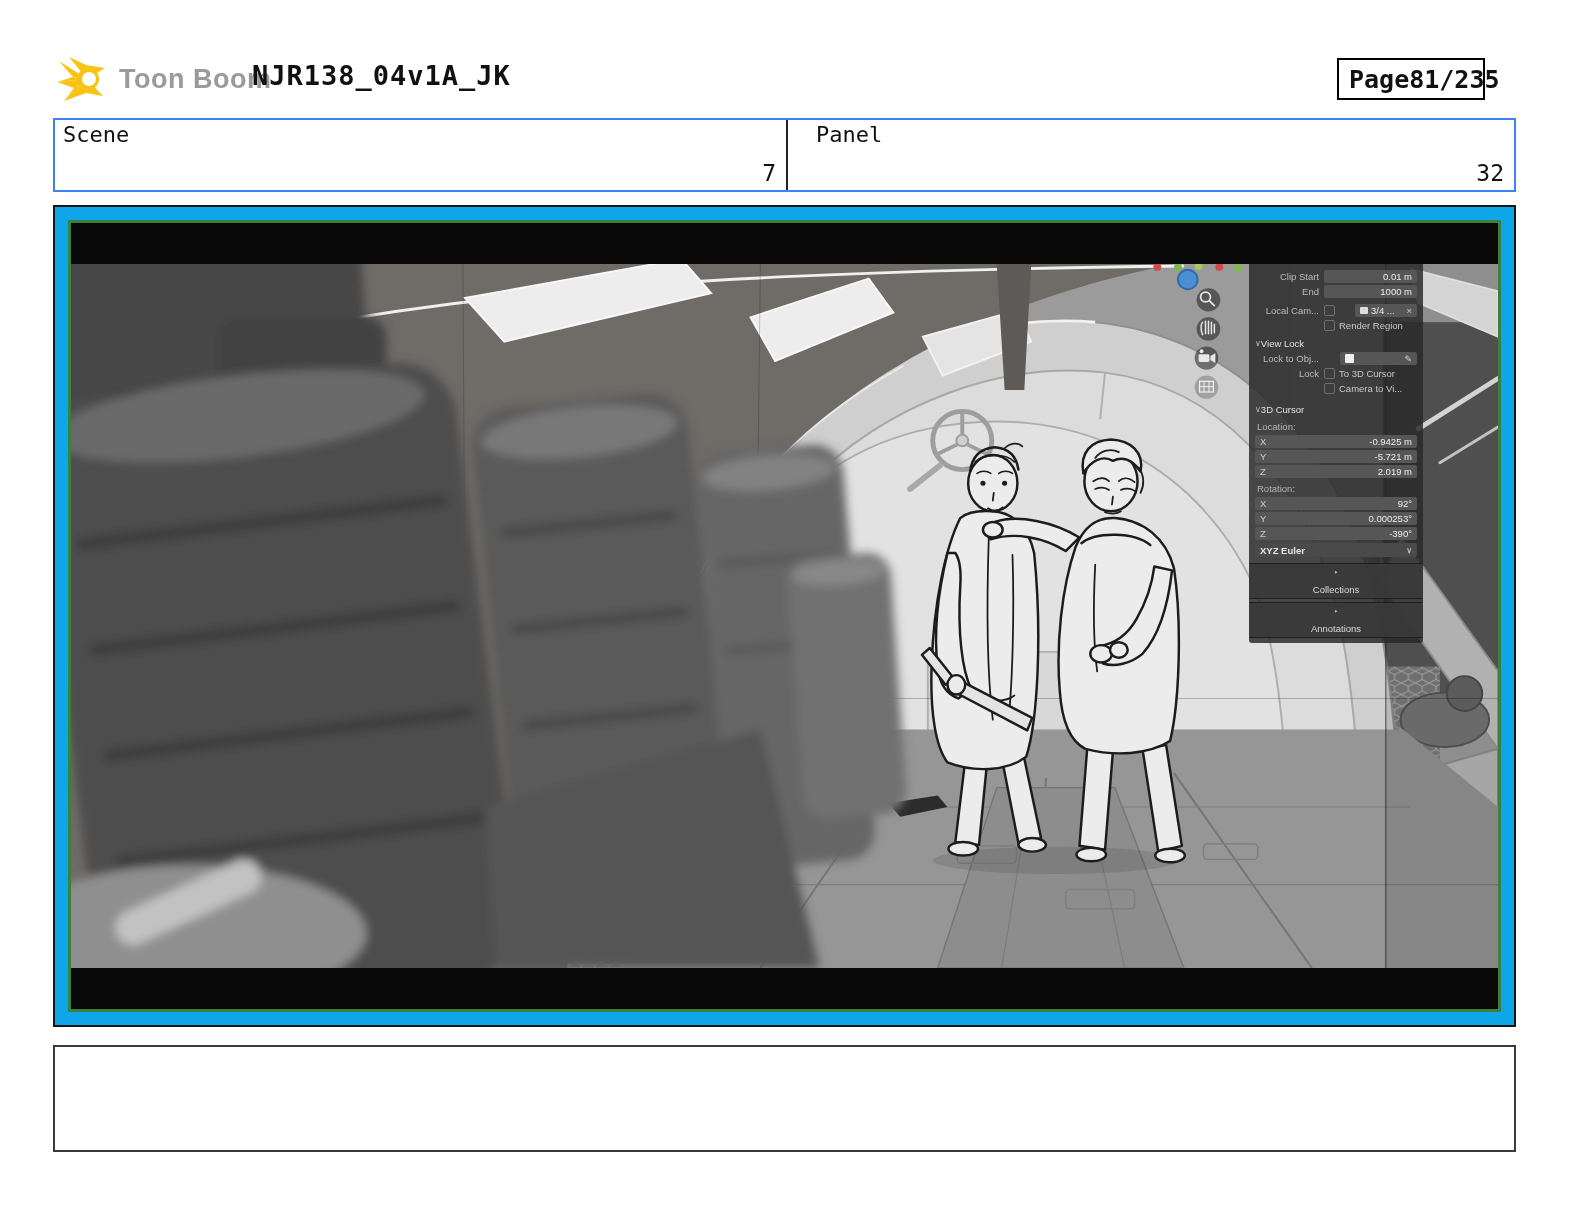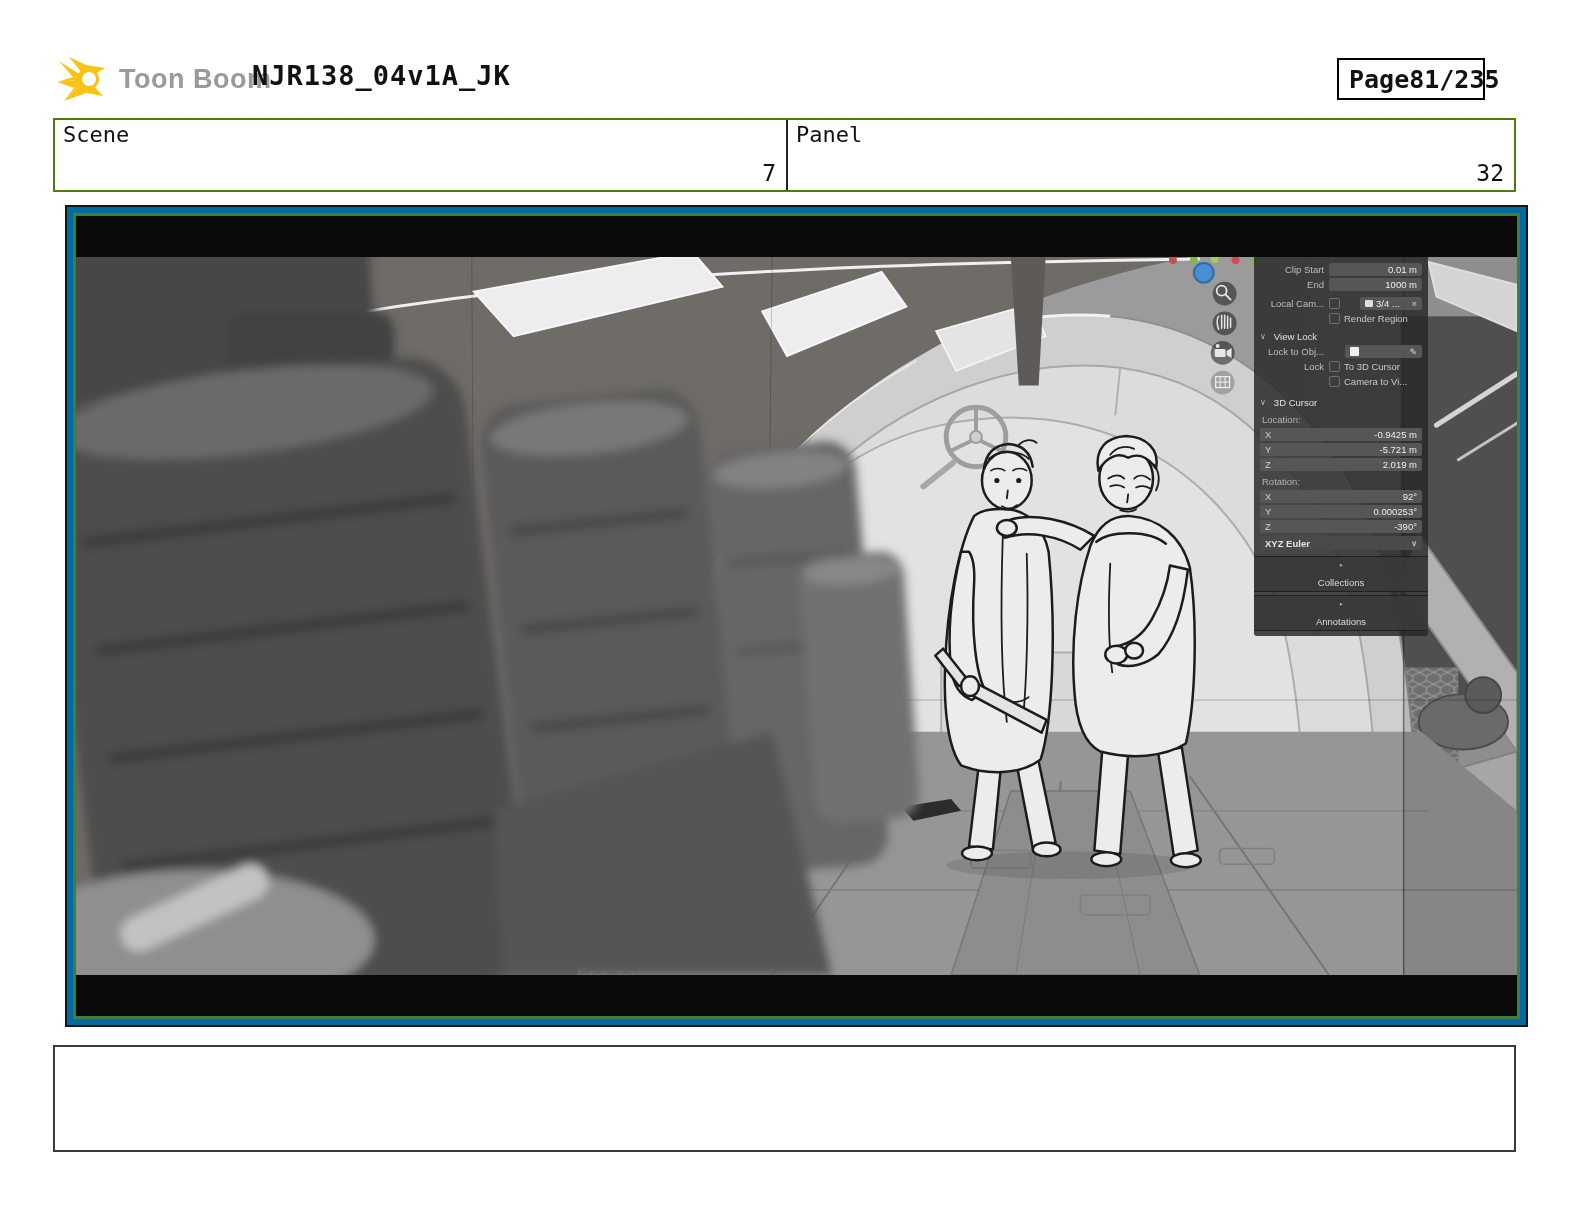--- a/index.html
+++ b/index.html
@@ -14,54 +14,54 @@
   .logo-text{font-size:27px;font-weight:800;color:#9a9a9a;letter-spacing:.5px;}
   .doc-title{position:absolute;left:252px;top:60px;font-size:27px;font-weight:bold;letter-spacing:1px;}
   .page-box{
     position:absolute;left:1337px;top:58px;width:148px;height:42px;border:2px solid #000;
     box-sizing:border-box;display:flex;align-items:center;justify-content:space-between;
     padding:0 10px;font-size:25px;font-weight:bold;
   }
 
   
   .info-row{
-    position:absolute;left:53px;top:118px;width:1463px;height:74px;border:2px solid #4d7c0f;
-    box-sizing:border-box;display:flex;
+    position:absolute;left:53px;top:118px;width:1463px;height:74px;border:2px solid #3b82f6;
+    box-sizing:border-box;display:flex;gap:20px;
   }
   .info-cell{position:relative;height:100%;box-sizing:border-box;}
   .info-cell.left{width:733px;border-right:2px solid #222;}
   .info-cell.right{flex:1;}
   .info-label{position:absolute;left:8px;top:2px;font-size:22px;}
   .info-num{position:absolute;right:10px;bottom:4px;font-size:23px;}
 
   
   .board{
-    position:absolute;left:65px;top:205px;width:1463px;height:822px;
-    border:2px solid #161616;box-sizing:border-box;background:#0369a1;padding:6px;
+    position:absolute;left:53px;top:205px;width:1463px;height:822px;
+    border:2px solid #161616;box-sizing:border-box;background:#0ea5e9;padding:13px;
   }
   .frame{
     width:100%;height:100%;box-sizing:border-box;border:3px solid #3c8040;background:#000;
     display:flex;flex-direction:column;
   }
   .bar{height:41px;background:#0a0a0a;flex:none;}
   .shot{position:relative;flex:1;background:#9b9b9b;overflow:hidden;}
   .shot svg{display:block;width:100%;height:100%;}
 
   
   .bpanel{
     position:absolute;left:1178px;top:0;width:174px;box-sizing:border-box;
     background:rgba(40,40,40,0.84);color:#c9c9c9;font-size:9.5px;line-height:13px;
     padding:4px 6px 5px 6px;border-radius:0 0 3px 3px;
   }
   .bp-row{display:flex;align-items:center;margin:2px 0;}
   .bp-label{width:64px;text-align:right;color:#bdbdbd;padding-right:5px;flex:none;white-space:nowrap;overflow:hidden;}
   .bp-field{flex:1;background:#565656;border-radius:2px;color:#ededed;text-align:right;padding:0 5px;height:13px;}
   .bp-field.left{text-align:left;display:flex;align-items:center;gap:3px;margin-left:16px;}
   .bp-check{width:9px;height:9px;background:#3d3d3d;border:1px solid #6e6e6e;border-radius:2px;flex:none;margin-right:4px;}
-  .bp-header{color:#e0e0e0;margin:4px 0 2px 0;display:flex;align-items:center;gap:8px;}
+  .bp-header{color:#e0e0e0;margin:4px 0 2px 0;display:flex;align-items:center;gap:0;}
   .caret-open::before{content:"\2228";font-size:8px;color:#bbb;}
   .caret-closed::before{content:"\2023";font-size:10px;color:#bbb;}
   .bp-sub{color:#b5b5b5;margin:4px 0 1px 2px;}
   .bp-axis{display:flex;background:#565656;border-radius:2px;margin:2px 0;padding:0 5px;height:13px;align-items:center;}
   .bp-axis .ax{color:#cfcfcf;width:14px;flex:none;}
   .bp-axis .val{flex:1;text-align:right;color:#ededed;}
   .bp-drop{display:flex;background:#4a4a4a;border-radius:2px;margin:3px 0 1px 0;padding:0 5px;height:14px;align-items:flex-end;color:#e6e6e6;font-weight:bold;}
   .bp-drop .dd{flex:1;}
   .bp-collapsed{
     display:flex;align-items:center;gap:4px;background:rgba(58,58,58,0.92);

